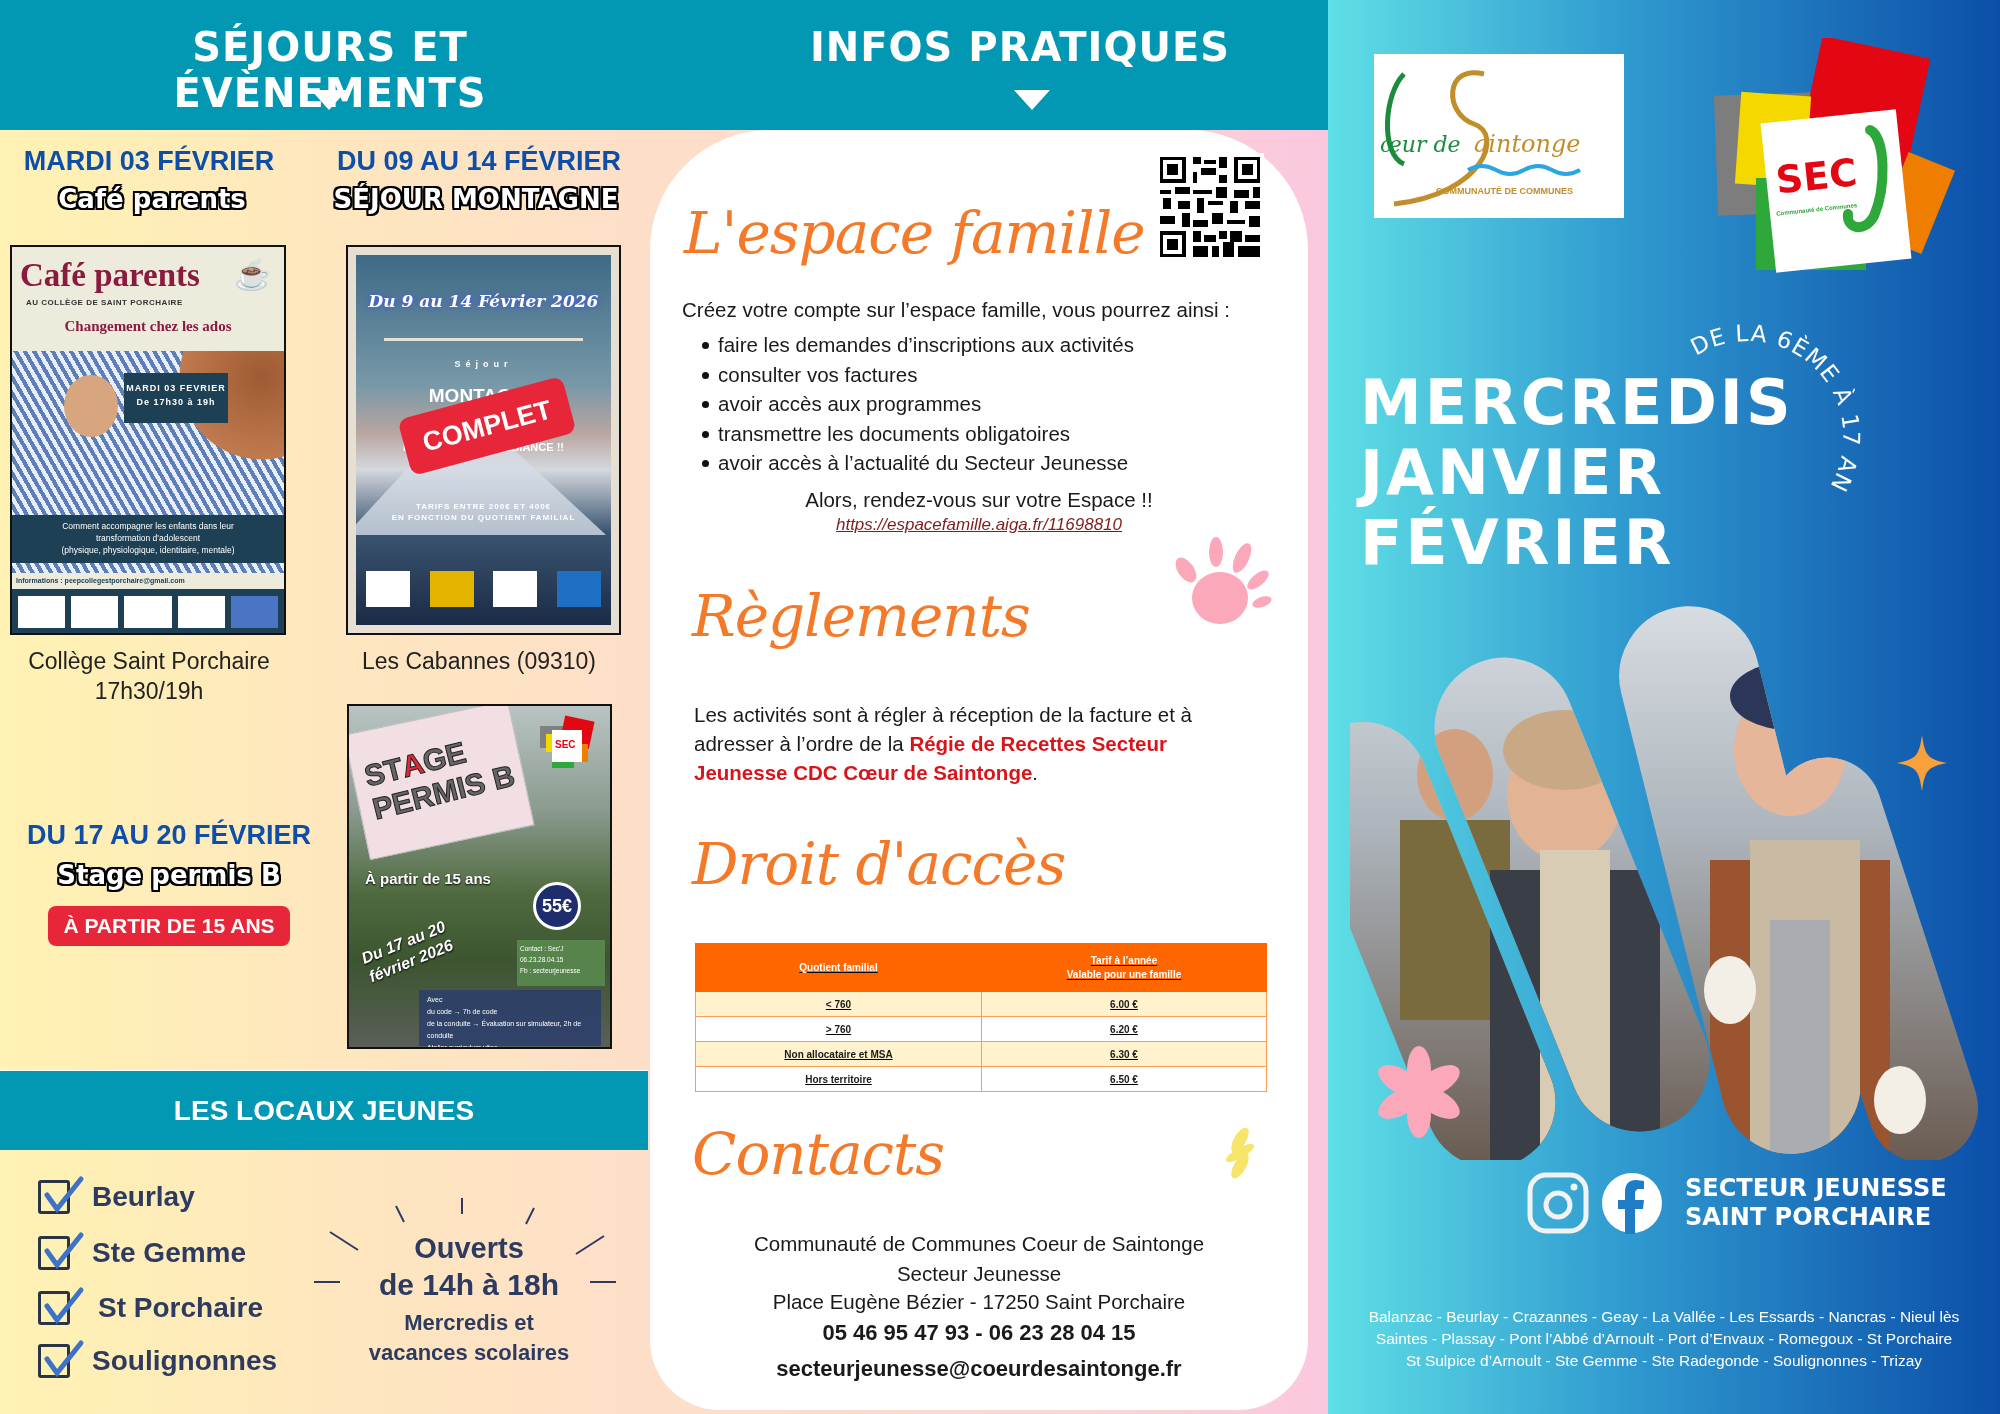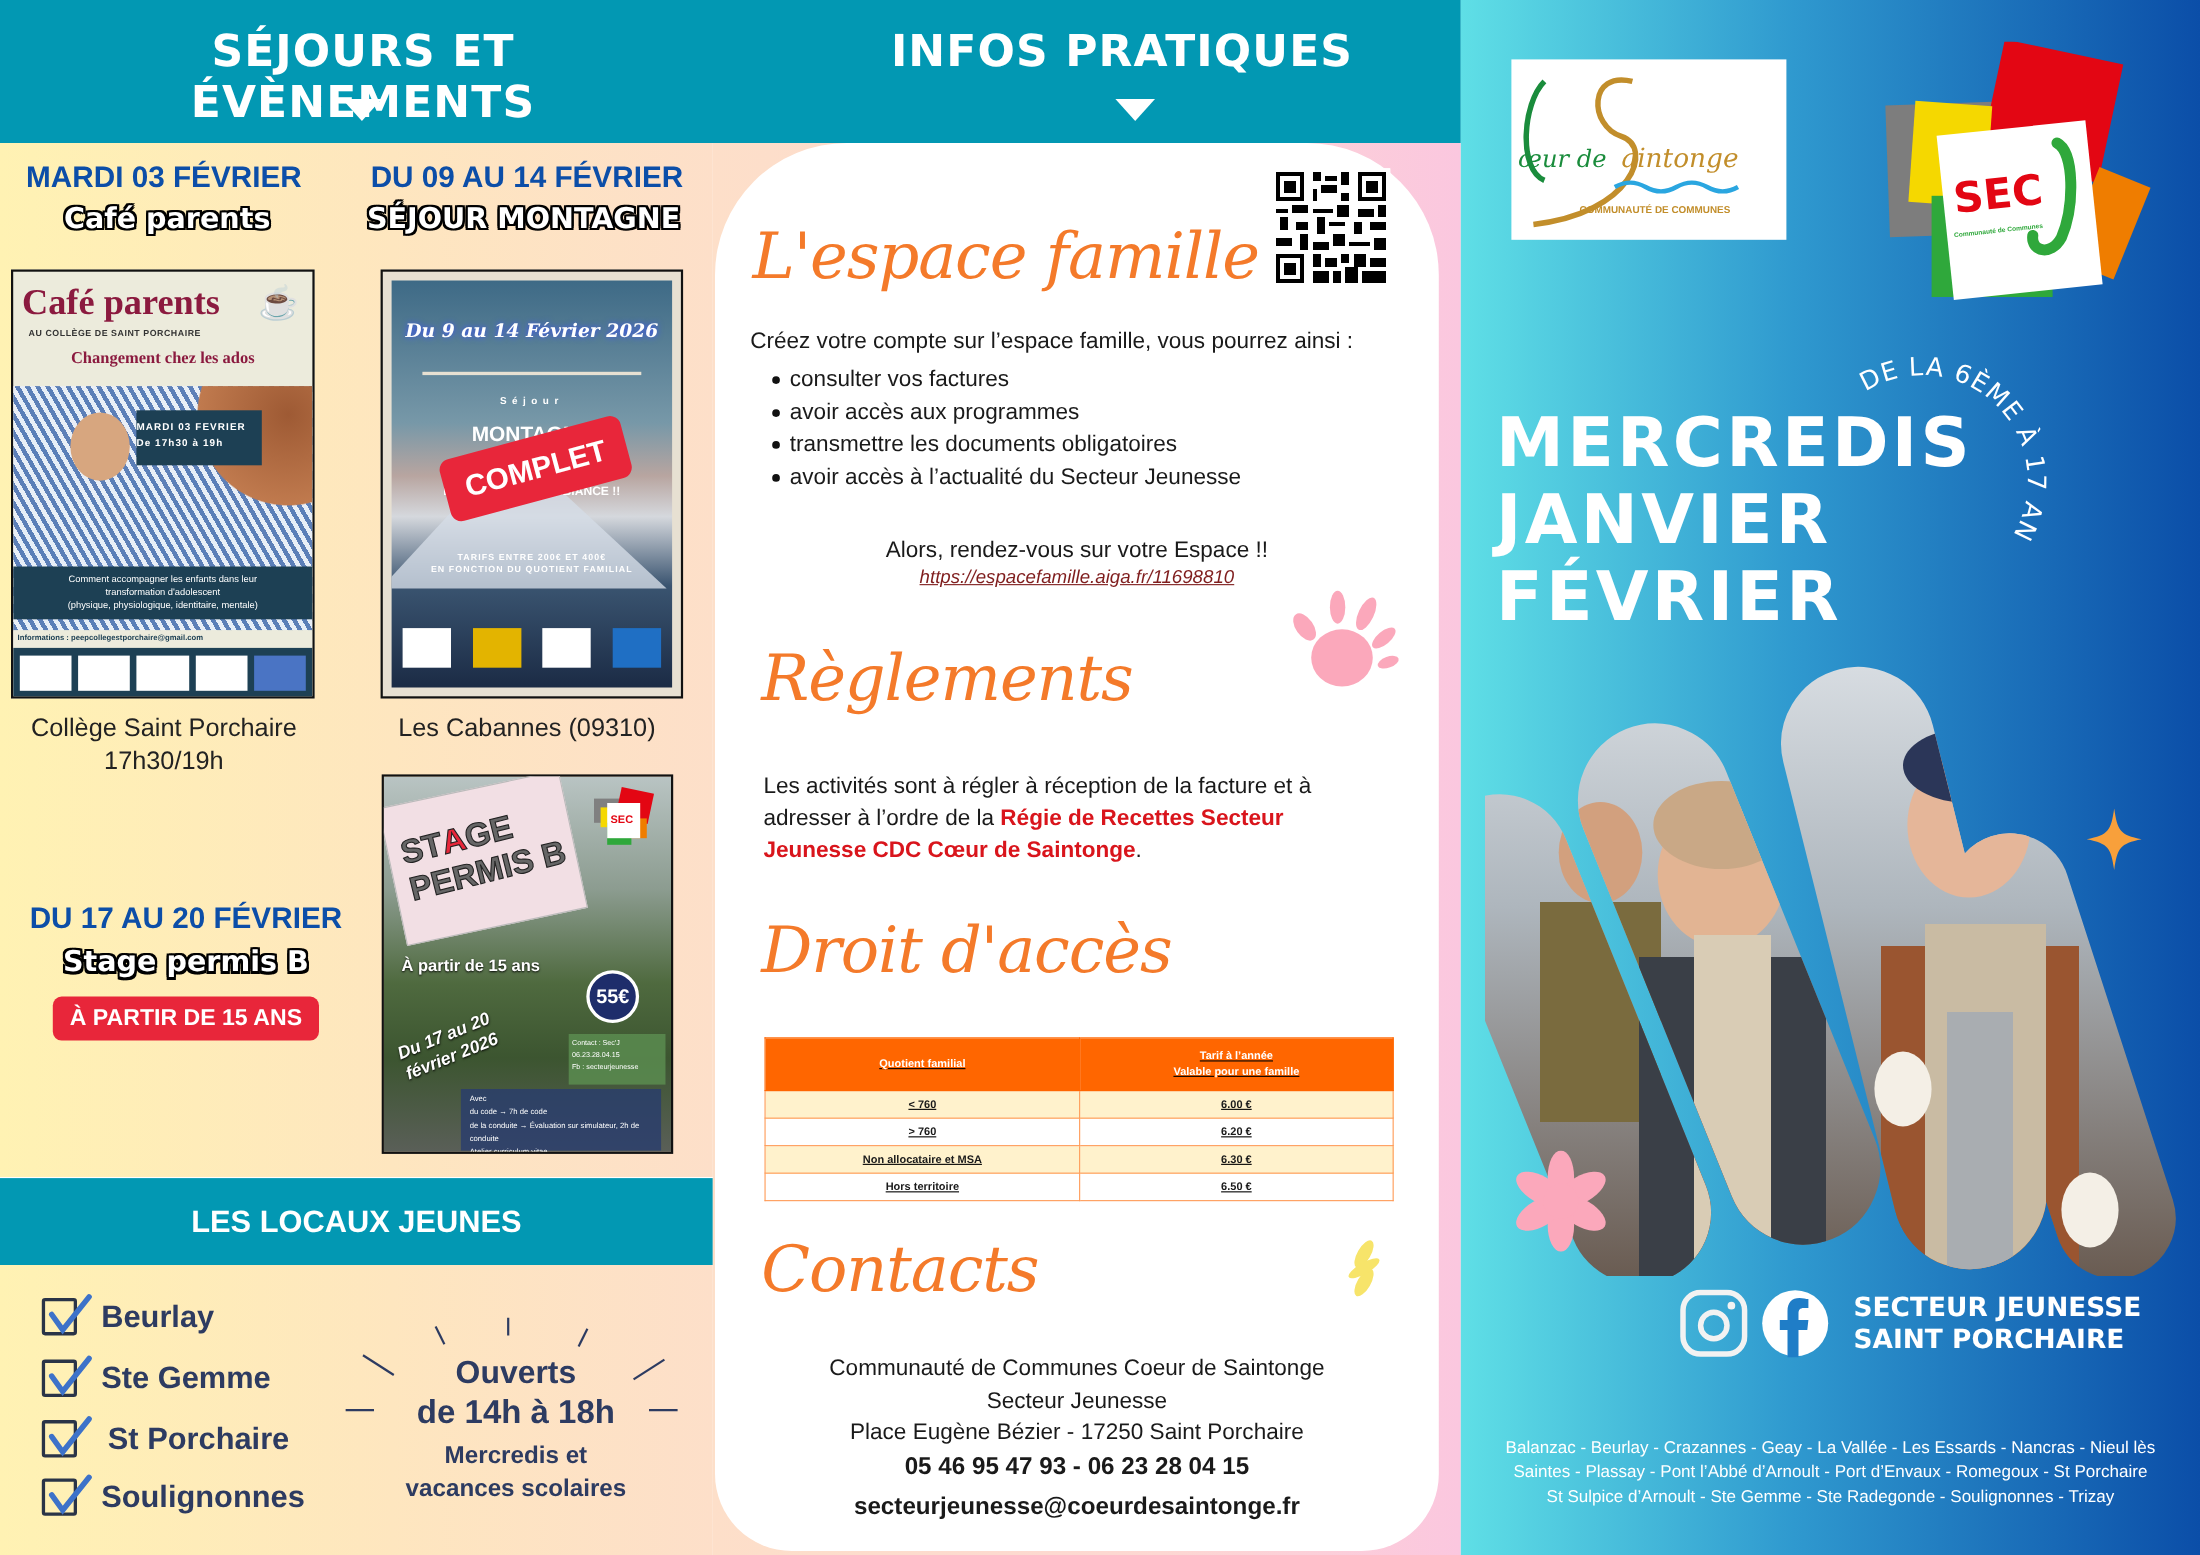--- a/index.html
+++ b/index.html
@@ -24,21 +24,21 @@
   
   .p-cafe { left: 10px; top: 245px; width: 276px; height: 390px; background: #ecebdc; }
   .p-cafe .title { position: absolute; left: 8px; top: 10px; color: #8b1a3f; font-family: "Liberation Serif", serif; font-weight: bold; font-size: 33px; }
   .p-cafe .sub1 { position: absolute; left: 14px; top: 51px; color: #333; font-size: 8px; font-weight: bold; letter-spacing: .5px; }
   .p-cafe .sub2 { position: absolute; left: 0; width: 100%; top: 71px; text-align: center; color: #8b1a3f; font-family: "Liberation Serif", serif; font-weight: bold; font-size: 15px; }
   .p-cafe .cup { position: absolute; right: 12px; top: 10px; font-size: 30px; color: #555; }
   .p-cafe .photo { position: absolute; left: 0; top: 104px; width: 100%; height: 222px;
     background: repeating-linear-gradient(60deg, #5c7fb8 0 4px, #e8eef7 4px 8px); }
   .p-cafe .photo .face { position: absolute; left: 52px; top: 24px; width: 54px; height: 62px; border-radius: 50%; background: #d7a67f; }
   .p-cafe .photo .hair { position: absolute; right: 0; top: 0; width: 110px; height: 130px; background: radial-gradient(circle at 80% 20%, #9e5a34, #c07a4e 60%, transparent 61%); }
-  .p-cafe .datebox { position: absolute; left: 112px; top: 126px; width: 114px; height: 50px; background: #1d4054; color: #fff; text-align: left; font-size: 9px; font-weight: bold; padding-top: 8px; line-height: 14px; letter-spacing: 1px; }
+  .p-cafe .datebox { position: absolute; left: 112px; top: 126px; width: 104px; height: 50px; background: #1d4054; color: #fff; text-align: center; font-size: 9px; font-weight: bold; padding-top: 8px; line-height: 14px; letter-spacing: 1px; }
   .p-cafe .desc { position: absolute; left: 0; top: 268px; width: 100%; height: 48px; background: #1d4054; color: #fff; text-align: center; font-size: 8.5px; line-height: 12px; padding-top: 5px; }
   .p-cafe .info { position: absolute; left: 0; top: 326px; width: 100%; height: 16px; background: #ecebdc; font-size: 7px; font-weight: bold; color: #1d4054; padding-left: 4px; line-height: 16px; }
   .p-cafe .logos { position: absolute; left: 0; top: 342px; width: 100%; height: 46px; background: #1d4054; display: flex; gap: 6px; padding: 5px 6px; align-items: center; }
   .p-cafe .logos span { display: block; background: #fff; height: 32px; flex: 1; }
 
   
   .p-mont { left: 346px; top: 245px; width: 275px; height: 390px; background: #e7e0d2; }
   .p-mont .inner { position: absolute; left: 8px; top: 8px; right: 8px; bottom: 8px;
     background: linear-gradient(180deg, #3e6a86 0%, #7798a8 35%, #b8a5a0 48%, #d5d8dd 58%, #3a5470 75%, #1b2b45 100%); overflow: hidden; padding-left: 44px; }
   .p-mont .mountain { position: absolute; left: -10px; top: 150px; width: 0; height: 0; border-left: 120px solid transparent; border-right: 140px solid transparent; border-bottom: 130px solid #d4dce6; opacity: .8; }
@@ -317,20 +317,21 @@
       <rect x="24" y="22" width="4" height="2"></rect>
     <rect x="10" y="25" width="4" height="3"></rect>
       <rect x="15" y="25" width="2" height="3"></rect>
       <rect x="18" y="24" width="3" height="4"></rect>
       <rect x="22" y="25" width="6" height="3"></rect>
   </g>
 </svg>
 
 <div class="mid-text" style="left:682px;top:295px;">Créez votre compte sur l’espace famille, vous pourrez ainsi :</div>
 <ul class="mid-list">
+  <li>faire les demandes d’inscriptions aux activités</li>
   <li>consulter vos factures</li>
   <li>avoir accès aux programmes</li>
   <li>transmettre les documents obligatoires</li>
   <li>avoir accès à l’actualité du Secteur Jeunesse</li>
 </ul>
 <div class="mid-text" style="left:650px;width:658px;top:485px;text-align:center;">Alors, rendez-vous sur votre Espace !!</div>
 <a class="mid-link">https://espacefamille.aiga.fr/11698810</a>
 
 <svg style="position:absolute;left:1168px;top:530px;" width="110" height="100" viewBox="0 0 110 100">
   <g fill="#fba8bb">

